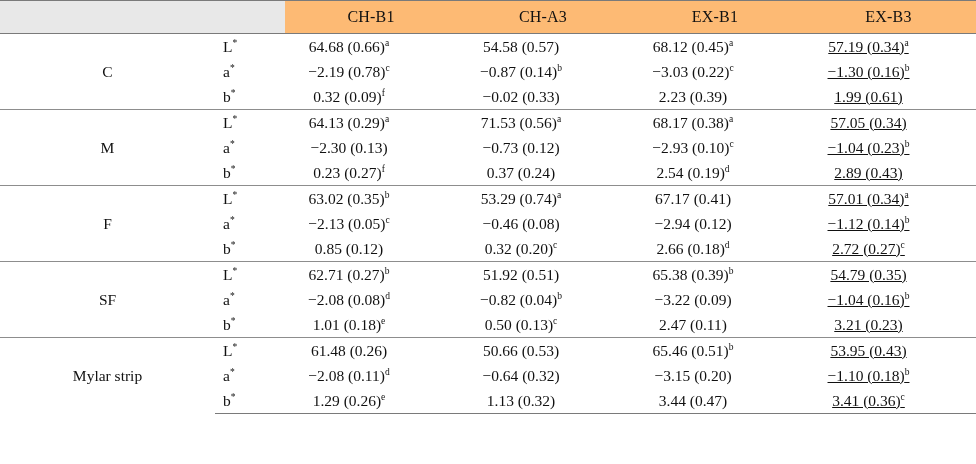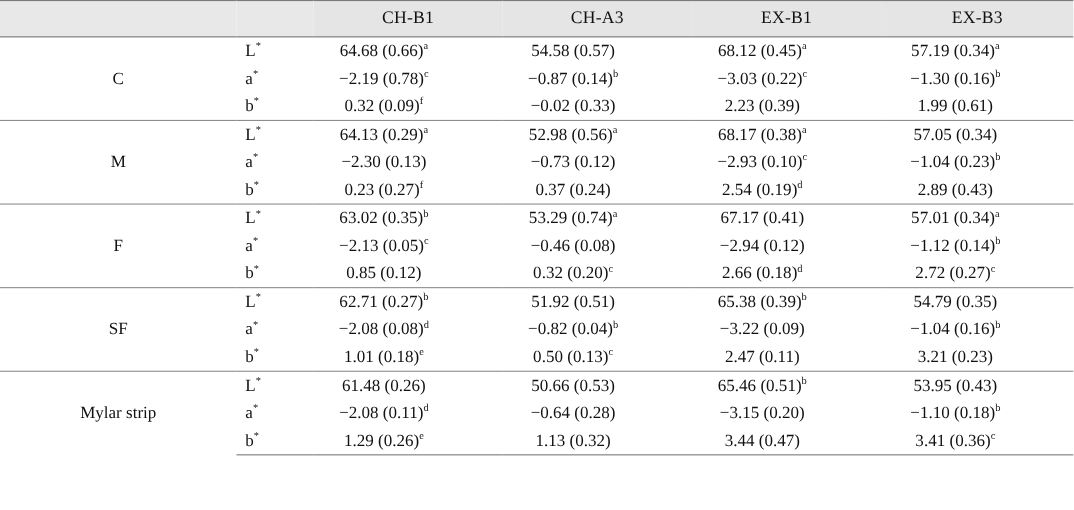--- a/index.html
+++ b/index.html
@@ -25,21 +25,21 @@
     table-layout: fixed;
     font-size: 15.5px;
   }
   
   col.c-group { width: 215px; }
   col.c-param { width: 70px; }
   col.c-val   { width: 172px; }
   col.c-val-last { width: 175px; }
 
   thead th {
-    background: #e5e5e5;
+    background: #fdba74;
     font-weight: normal;
     font-size: 16px;
     text-align: center;
     padding: 7px 0 7px 0;
     border-top: 1.6px solid #7a7a7a;
     border-bottom: 1.6px solid #7a7a7a;
     letter-spacing: 0.2px;
   }
   thead th.blank-head {
     background: #e8e8e8;
@@ -59,20 +59,21 @@
     padding-left: 8px;
     font-size: 15.5px;
   }
   td.val-cell {
     text-align: center;
     padding-right: 44px;
     white-space: nowrap;
   }
   td.val-cell.last {
     padding-right: 40px;
+    text-decoration: underline;
   }
   sup {
     font-size: 9.5px;
     vertical-align: super;
     line-height: 0;
   }
   
   tr.sect-first td {
     border-top: 0.9px solid #8d8d8d;
   }
@@ -126,21 +127,21 @@
           <td class="param-cell"><span>b</span><sup>*</sup></td>
           <td class="val-cell"><span>0.32 (0.09)</span><sup>f</sup></td>
           <td class="val-cell"><span>−0.02 (0.33)</span></td>
           <td class="val-cell"><span>2.23 (0.39)</span></td>
           <td class="val-cell last"><span>1.99 (0.61)</span></td>
         </tr>
         <tr class="sect-first">
           <td class="group-cell" rowspan="3">M</td>
           <td class="param-cell"><span>L</span><sup>*</sup></td>
           <td class="val-cell"><span>64.13 (0.29)</span><sup>a</sup></td>
-          <td class="val-cell"><span>52.98 (0.56)</span><sup>a</sup></td>
+          <td class="val-cell"><span>71.53 (0.56)</span><sup>a</sup></td>
           <td class="val-cell"><span>68.17 (0.38)</span><sup>a</sup></td>
           <td class="val-cell last"><span>57.05 (0.34)</span></td>
         </tr>
         <tr>
           <td class="param-cell"><span>a</span><sup>*</sup></td>
           <td class="val-cell"><span>−2.30 (0.13)</span></td>
           <td class="val-cell"><span>−0.73 (0.12)</span></td>
           <td class="val-cell"><span>−2.93 (0.10)</span><sup>c</sup></td>
           <td class="val-cell last"><span>−1.04 (0.23)</span><sup>b</sup></td>
         </tr>
@@ -199,21 +200,21 @@
           <td class="group-cell" rowspan="3">Mylar strip</td>
           <td class="param-cell"><span>L</span><sup>*</sup></td>
           <td class="val-cell"><span>61.48 (0.26)</span></td>
           <td class="val-cell"><span>50.66 (0.53)</span></td>
           <td class="val-cell"><span>65.46 (0.51)</span><sup>b</sup></td>
           <td class="val-cell last"><span>53.95 (0.43)</span></td>
         </tr>
         <tr>
           <td class="param-cell"><span>a</span><sup>*</sup></td>
           <td class="val-cell"><span>−2.08 (0.11)</span><sup>d</sup></td>
-          <td class="val-cell"><span>−0.64 (0.28)</span></td>
+          <td class="val-cell"><span>−0.64 (0.32)</span></td>
           <td class="val-cell"><span>−3.15 (0.20)</span></td>
           <td class="val-cell last"><span>−1.10 (0.18)</span><sup>b</sup></td>
         </tr>
         <tr class="last-row">
           <td class="param-cell"><span>b</span><sup>*</sup></td>
           <td class="val-cell"><span>1.29 (0.26)</span><sup>e</sup></td>
           <td class="val-cell"><span>1.13 (0.32)</span></td>
           <td class="val-cell"><span>3.44 (0.47)</span></td>
           <td class="val-cell last"><span>3.41 (0.36)</span><sup>c</sup></td>
         </tr>

